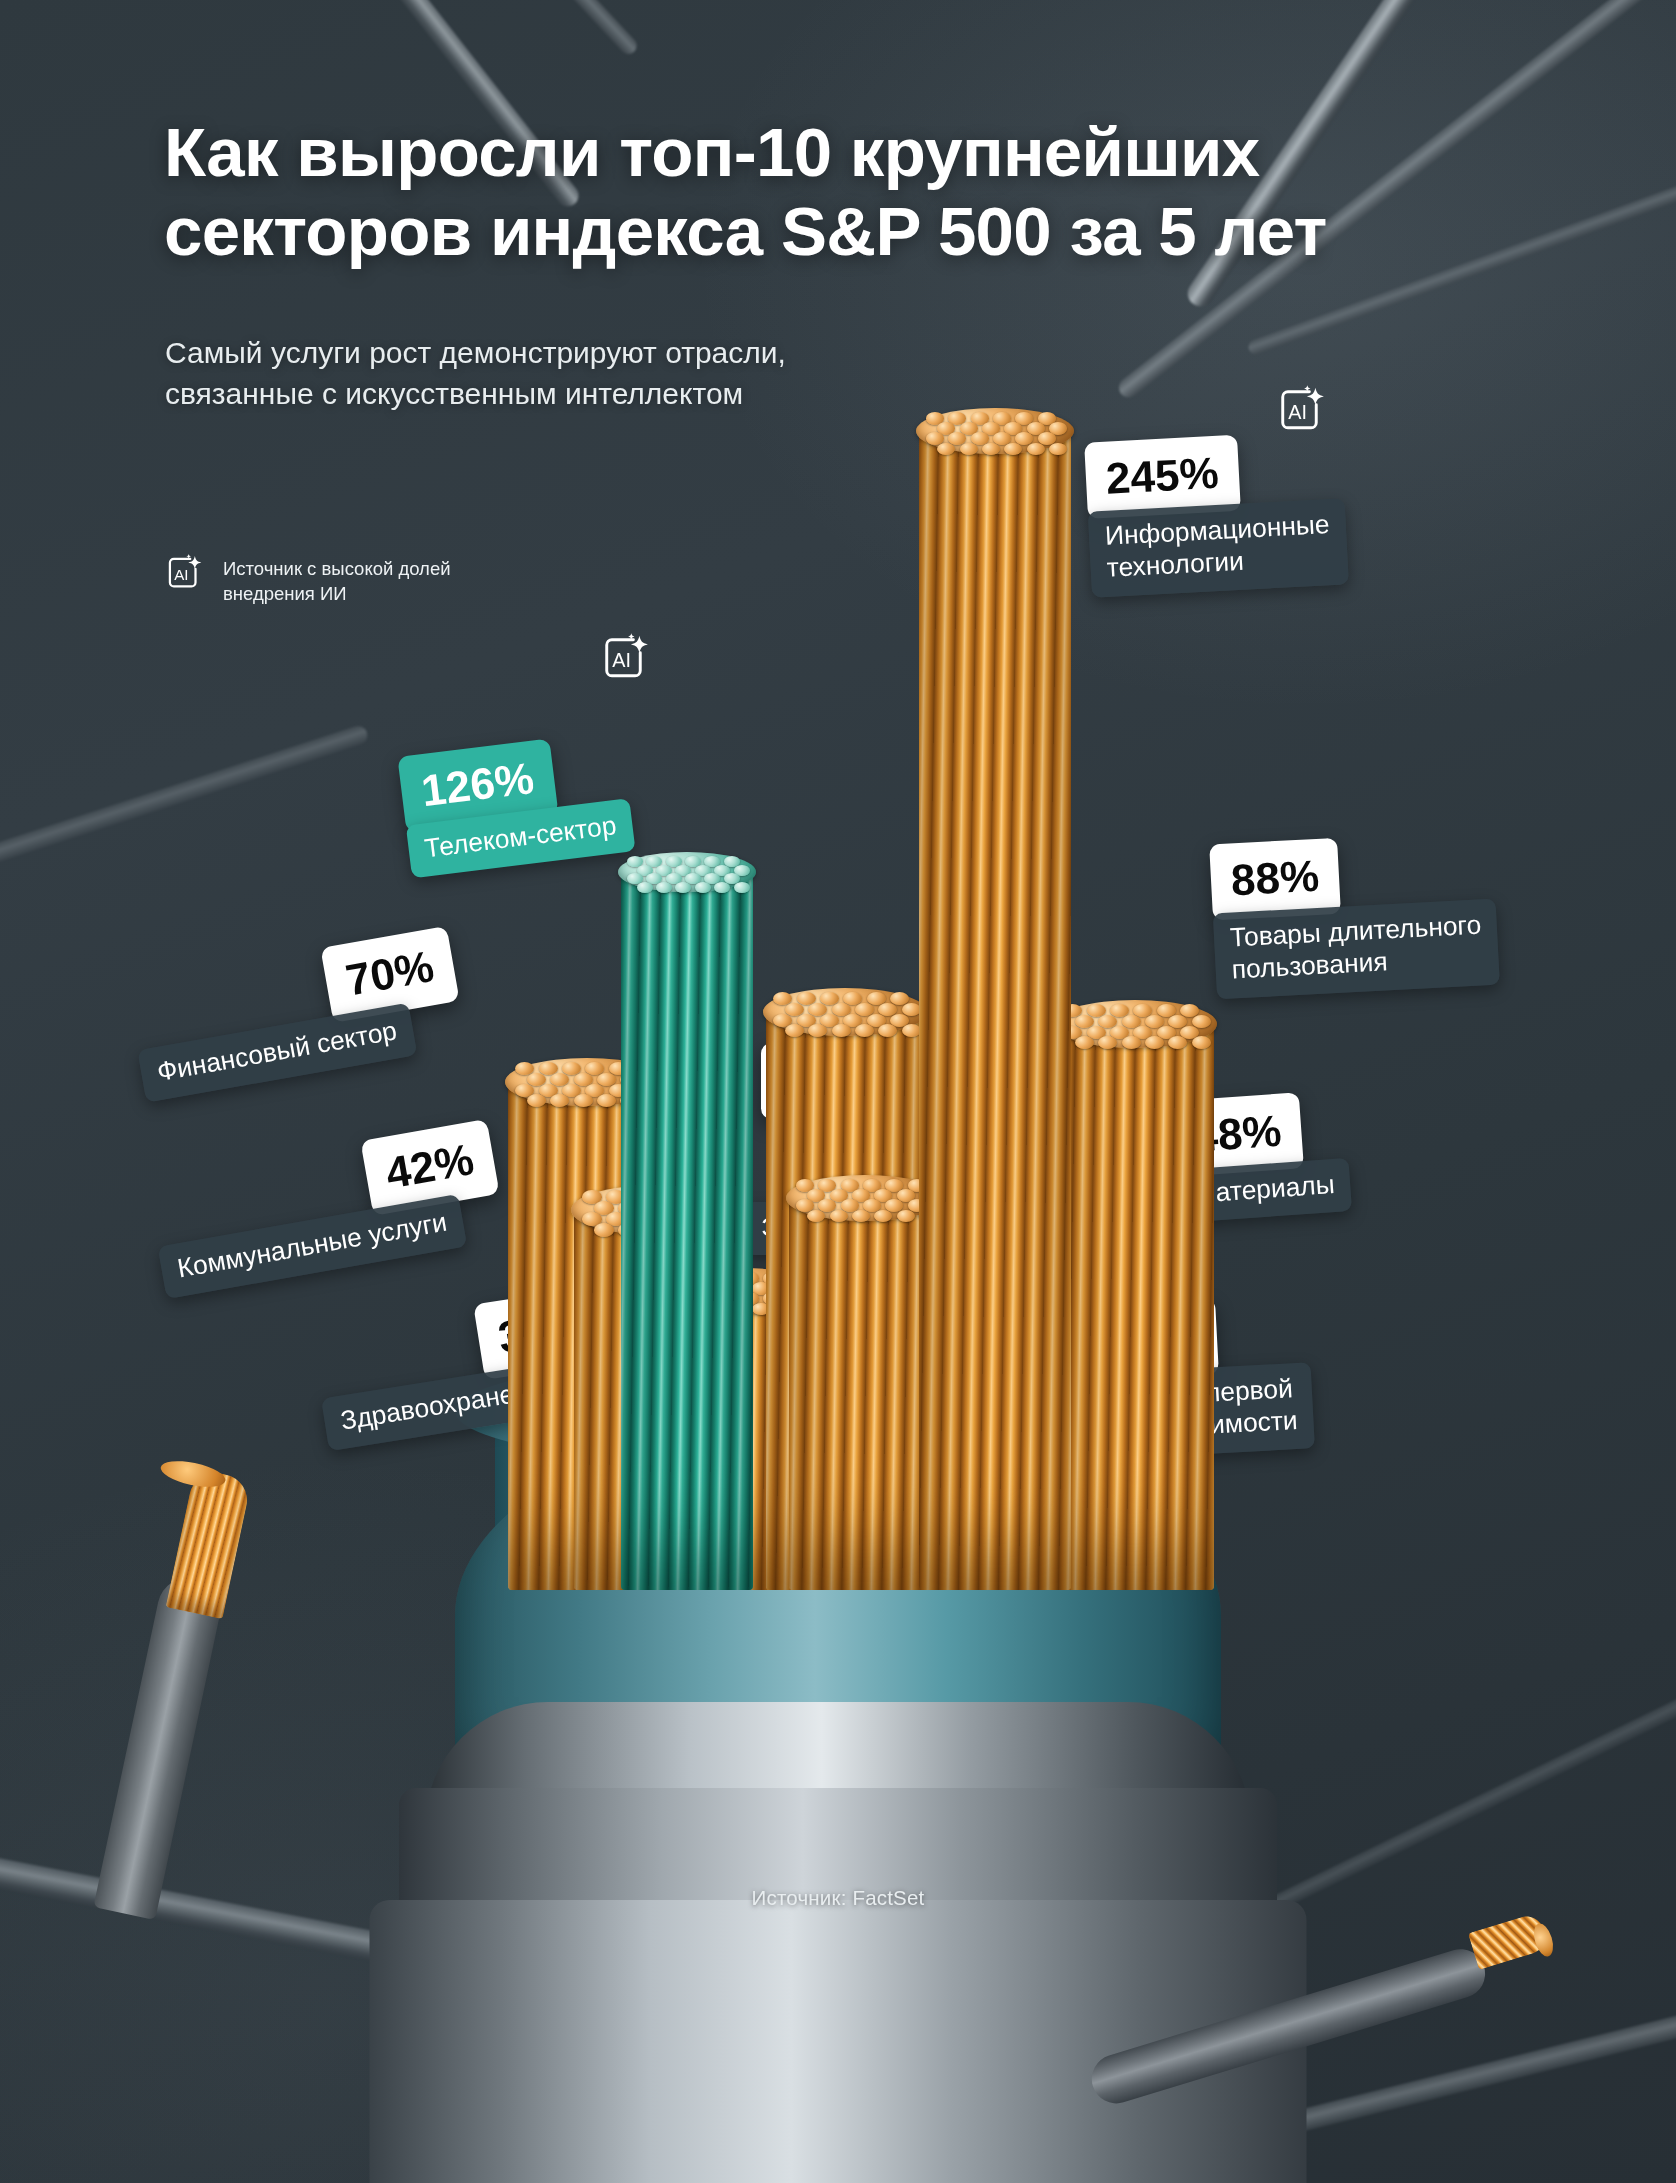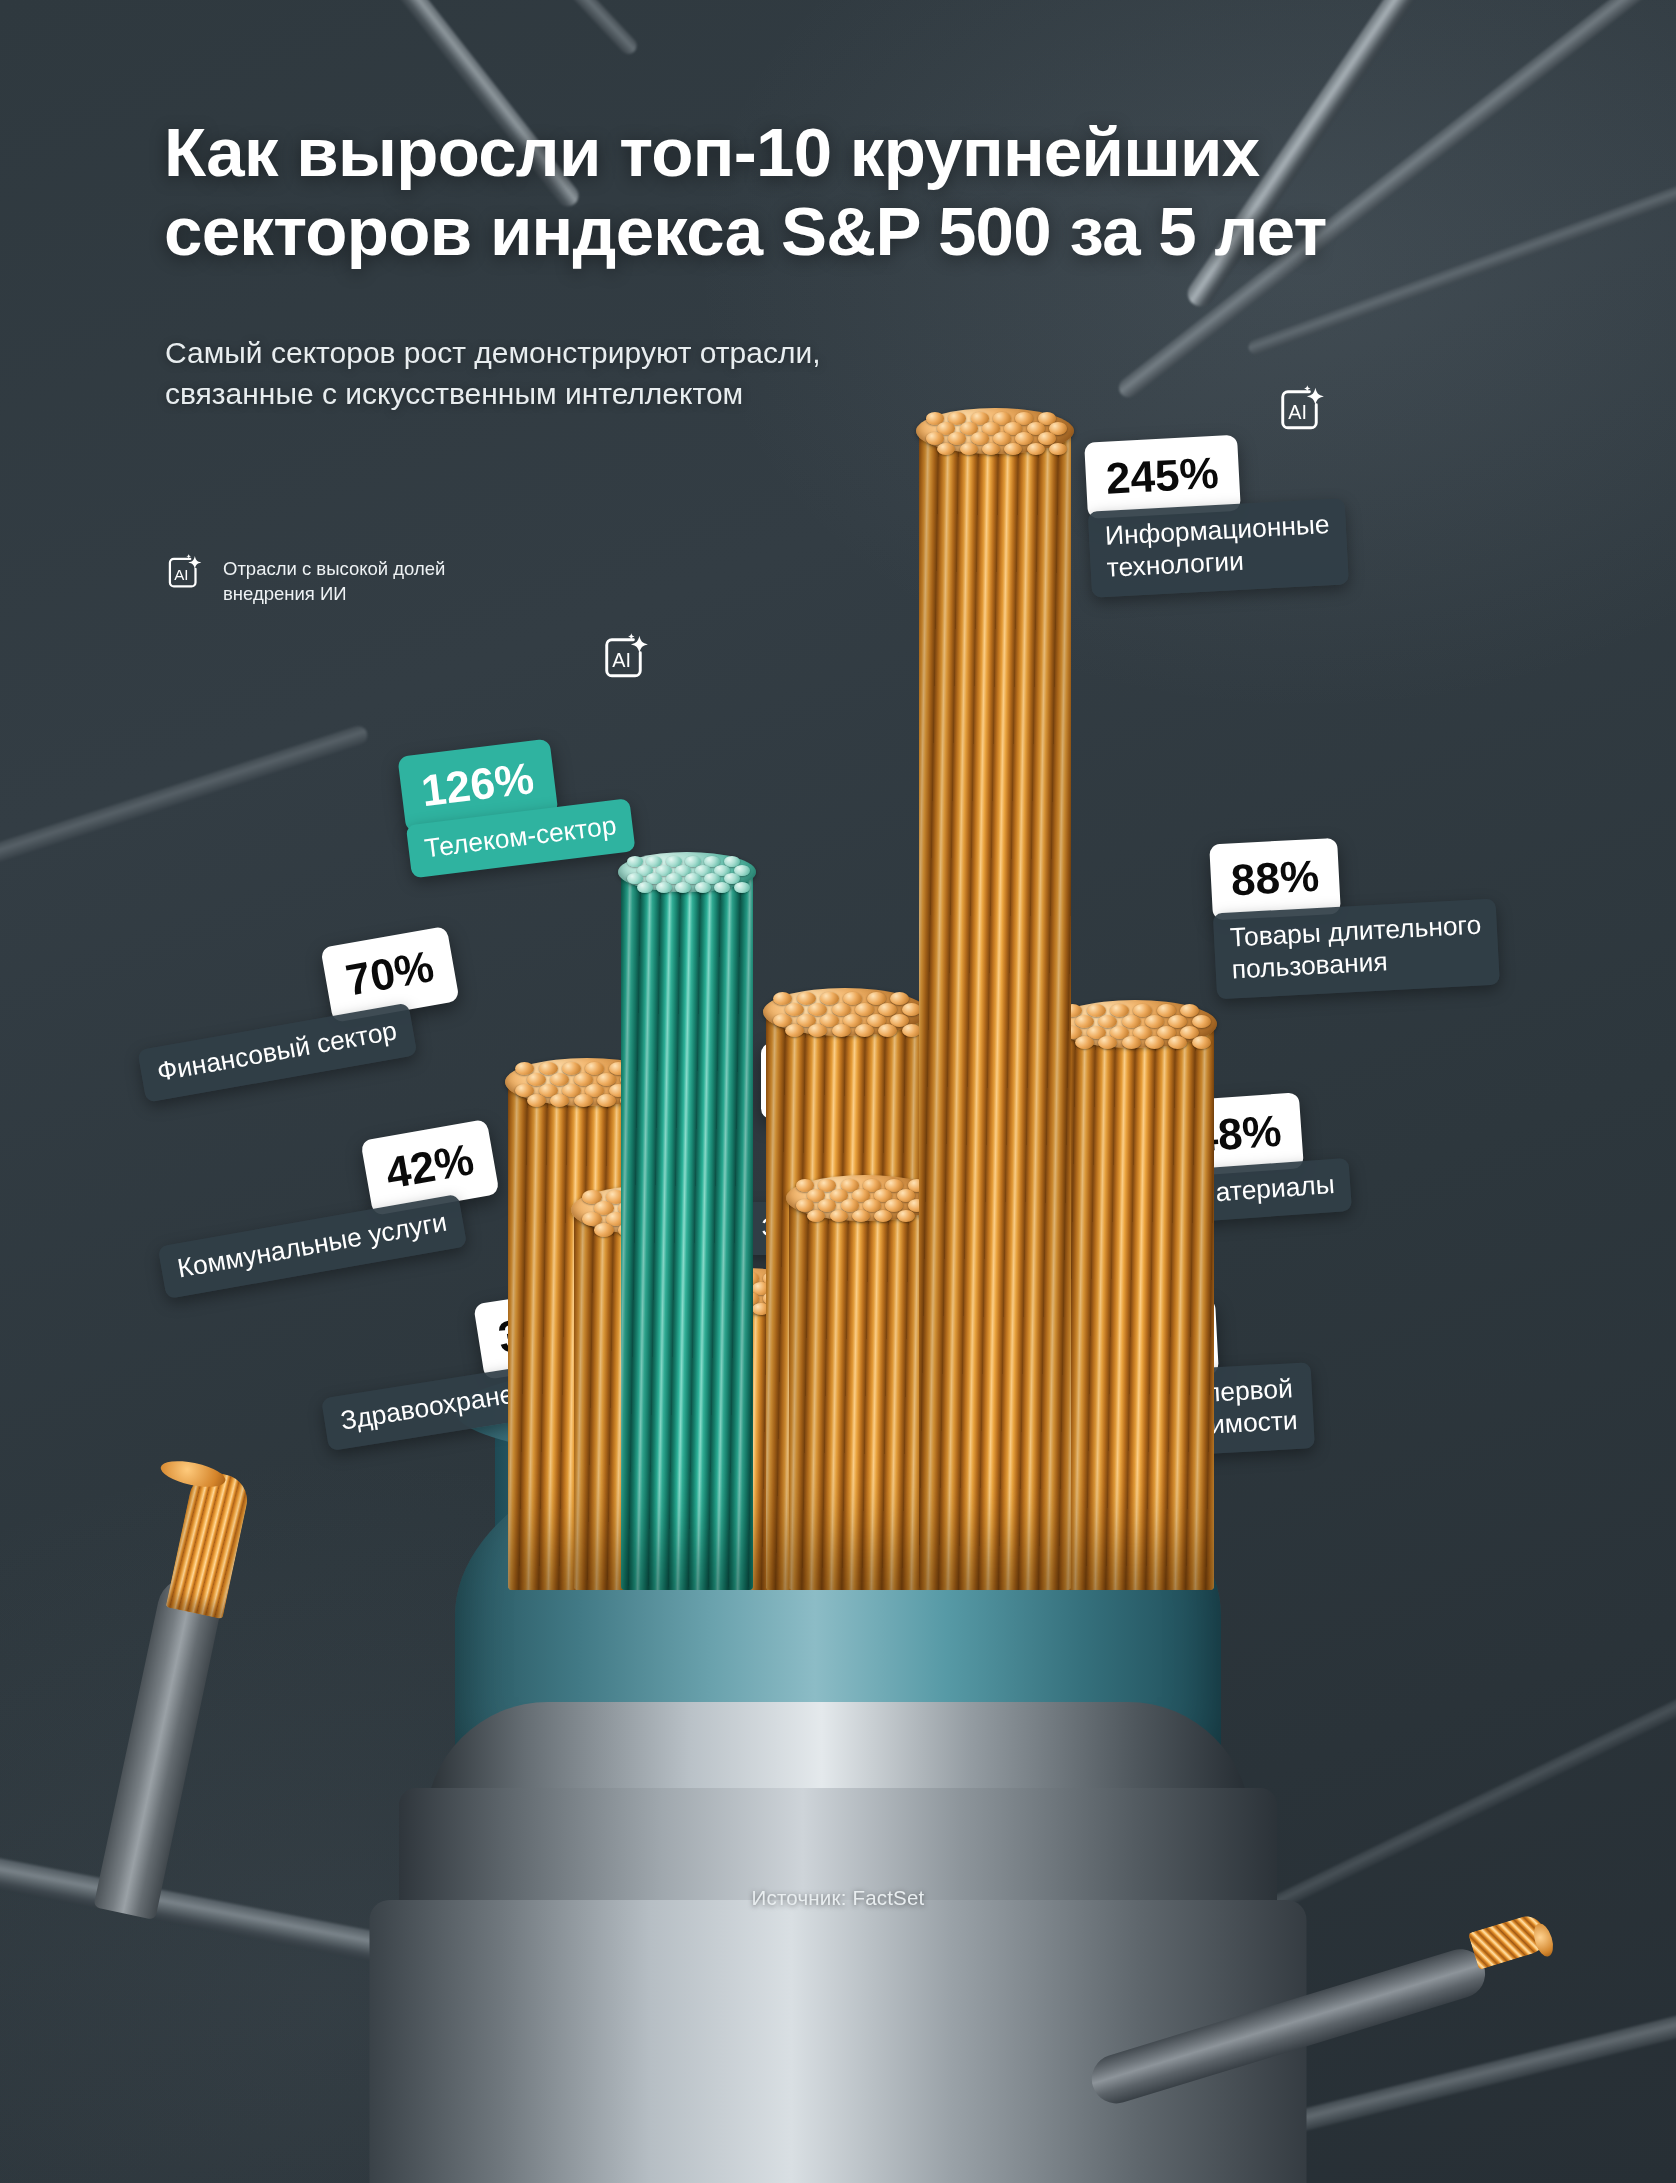--- a/index.html
+++ b/index.html
@@ -613,32 +613,32 @@
     <div class="copper"></div>
     <div class="copper-top"></div>
   </div>
   <div class="loose-right">
     <div class="jacket"></div>
     <div class="copper"></div>
     <div class="copper-cap"></div>
   </div>
 
   <h1 id="title">Как выросли топ-10 крупнейших секторов индекса S&amp;P 500 за 5 лет</h1>
-  <p id="subtitle">Самый секторов рост демонстрируют отрасли, связанные с искусственным интеллектом</p>
+  <p id="subtitle">Самый услуги рост демонстрируют отрасли, связанные с искусственным интеллектом</p>
 
   <div id="legend">
     <span class="ai-badge">
       <svg viewBox="0 0 64 64" width="100%" height="100%" fill="none" stroke="#ffffff" stroke-width="3.4" stroke-linecap="round" stroke-linejoin="round">
         <path d="M40 9H15a6 6 0 0 0-6 6v30a6 6 0 0 0 6 6h27a6 6 0 0 0 6-6V24"></path>
         <text x="15.5" y="41" font-family="Liberation Sans, sans-serif" font-size="23" font-weight="400" fill="#ffffff" stroke="none">AI</text>
         <path d="M47 4.5c1.6 6.7 3.2 8.3 9.9 9.9-6.7 1.6-8.3 3.2-9.9 9.9-1.6-6.7-3.2-8.3-9.9-9.9 6.7-1.6 8.3-3.2 9.9-9.9z" fill="#ffffff" stroke="none"></path>
         <path d="M37.6 1.4c.6 2.5 1.2 3.1 3.7 3.7-2.5.6-3.1 1.2-3.7 3.7-.6-2.5-1.2-3.1-3.7-3.7 2.5-.6 3.1-1.2 3.7-3.7z" fill="#ffffff" stroke="none"></path>
       </svg>
     </span>
-    <span class="legend-text">Отрасли с высокой долей
+    <span class="legend-text">Источник с высокой долей
 внедрения ИИ</span>
   </div>
 
   <div class="callout stack" style="left:1088px; top:436px; transform:rotate(-3deg);">
     <span class="pct">245%</span>
     <span class="name">Информационные
 технологии</span>
   </div>
   <span class="ai-badge big ai-float" style="left:1275px; top:384px;">
     <svg viewBox="0 0 64 64" width="100%" height="100%" fill="none" stroke="#ffffff" stroke-width="3.4" stroke-linecap="round" stroke-linejoin="round">

